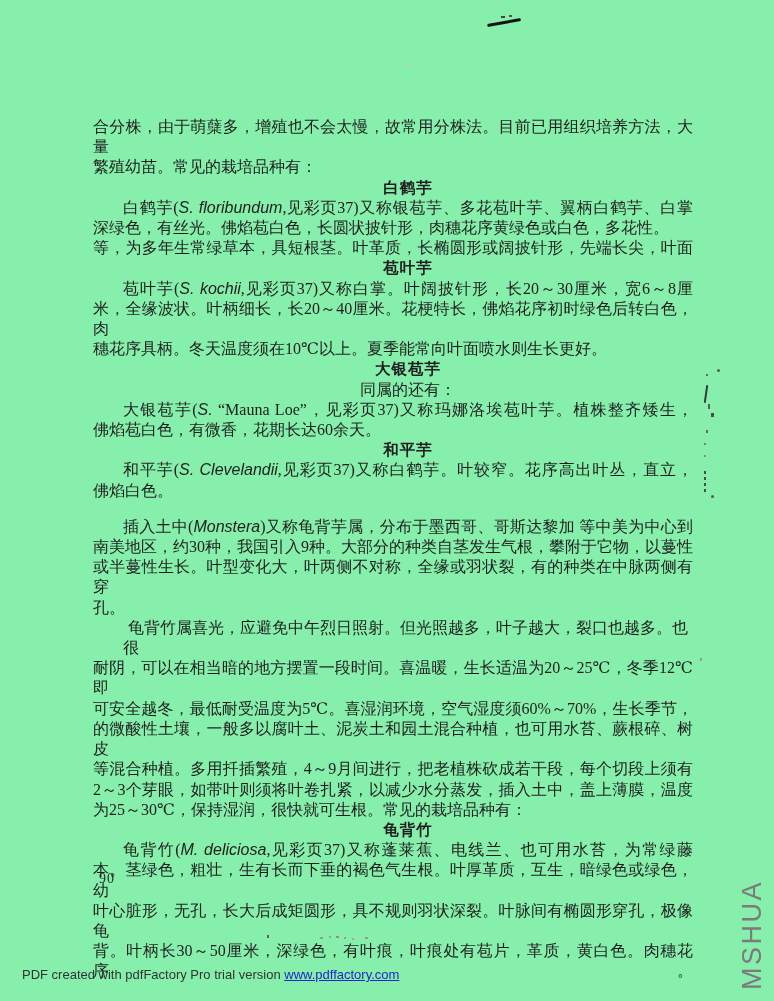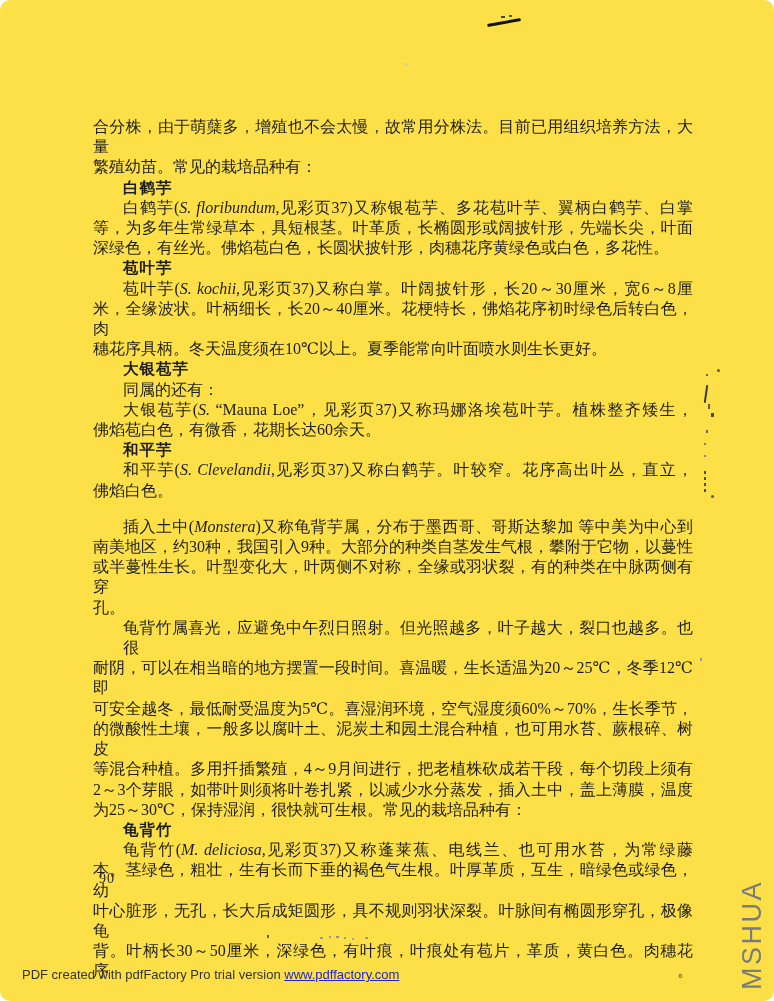--- a/index.html
+++ b/index.html
@@ -1,31 +1,31 @@
 <!DOCTYPE html>
 <html><head>
 <meta charset="utf-8">
 <style>
   html,body{margin:0;padding:0;}
   body{
     width:774px;height:1001px;position:relative;overflow:hidden;
     background:#fefefe;
     font-family:"Liberation Serif","DejaVu Serif",serif;
   }
-  .scan-page{position:absolute;inset:0;background:#fde047;border-radius:10px;}
+  .scan-page{position:absolute;inset:0;background:#86efac;}
   .text-column{
     position:absolute;left:93px;top:117px;width:600px;
     font-size:16px;line-height:20.2px;color:#1e1e1e;
   }
   .line{white-space:pre-wrap;}
   .line.j{text-align:justify;text-align-last:justify;}
-  .line.ind{padding-left:30px;}
+  .line.ind{padding-left:30px;text-align:center;}
   .line.h{font-weight:700;font-family:"Liberation Sans","DejaVu Sans",sans-serif;font-size:15.5px;letter-spacing:1px;}
   .line.gap{margin-top:16px;}
-  i.lat{font-style:italic;font-family:Liberation Serif, serif;margin-top:12px;}
+  i.lat{font-style:italic;font-family:Liberation Sans, sans-serif;margin-top:12px;}
   .page-number{
     position:absolute;left:99px;top:871px;
     font-size:14px;color:#2a2a2a;letter-spacing:1px;
   }
   .mshua{
     position:absolute;left:737px;top:990px;
     transform:rotate(-90deg);transform-origin:0 0;
     font-family:"Liberation Sans","DejaVu Sans",sans-serif;
     font-size:27px;color:#7b7b7b;letter-spacing:2.5px;white-space:nowrap;
   }
@@ -63,22 +63,22 @@
 </head>
 <body>
 
 <div class="scan-page">
 
   <div class="text-column">
       <div class="line j"><span>合分株，由于萌蘖多，增殖也不会太慢，故常用分株法。目前已用组织培养方法，大量</span></div>
       <div class="line"><span>繁殖幼苗。常见的栽培品种有：</span></div>
       <div class="line ind h"><span>白鹤芋</span></div>
       <div class="line j ind"><span>白鹤芋(</span><i class="lat">S. floribundum</i><span>,见彩页37)又称银苞芋、多花苞叶芋、翼柄白鹤芋、白掌</span></div>
+      <div class="line"><span>深绿色，有丝光。佛焰苞白色，长圆状披针形，肉穗花序黄绿色或白色，多花性。</span></div>
       <div class="line j"><span>等，为多年生常绿草本，具短根茎。叶革质，长椭圆形或阔披针形，先端长尖，叶面</span></div>
-      <div class="line"><span>深绿色，有丝光。佛焰苞白色，长圆状披针形，肉穗花序黄绿色或白色，多花性。</span></div>
       <div class="line ind h"><span>苞叶芋</span></div>
       <div class="line j ind"><span>苞叶芋(</span><i class="lat">S. kochii</i><span>,见彩页37)又称白掌。叶阔披针形，长20～30厘米，宽6～8厘</span></div>
       <div class="line j"><span>米，全缘波状。叶柄细长，长20～40厘米。花梗特长，佛焰花序初时绿色后转白色，肉</span></div>
       <div class="line"><span>穗花序具柄。冬天温度须在10℃以上。夏季能常向叶面喷水则生长更好。</span></div>
       <div class="line ind h"><span>大银苞芋</span></div>
       <div class="line ind"><span>同属的还有：</span></div>
       <div class="line j ind"><span>大银苞芋(</span><i class="lat">S.</i><span> “Mauna Loe”，见彩页37)又称玛娜洛埃苞叶芋。植株整齐矮生，</span></div>
       <div class="line"><span>佛焰苞白色，有微香，花期长达60余天。</span></div>
       <div class="line ind h"><span>和平芋</span></div>
       <div class="line j ind"><span>和平芋(</span><i class="lat">S. Clevelandii</i><span>,见彩页37)又称白鹤芋。叶较窄。花序高出叶丛，直立，</span></div>

